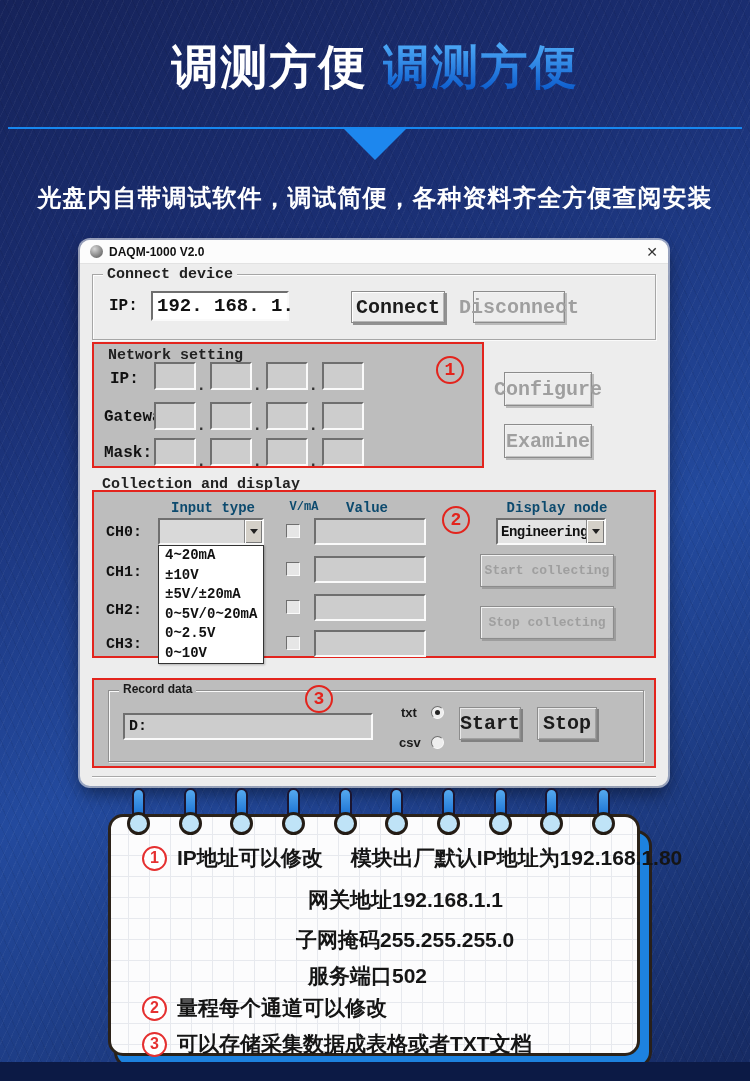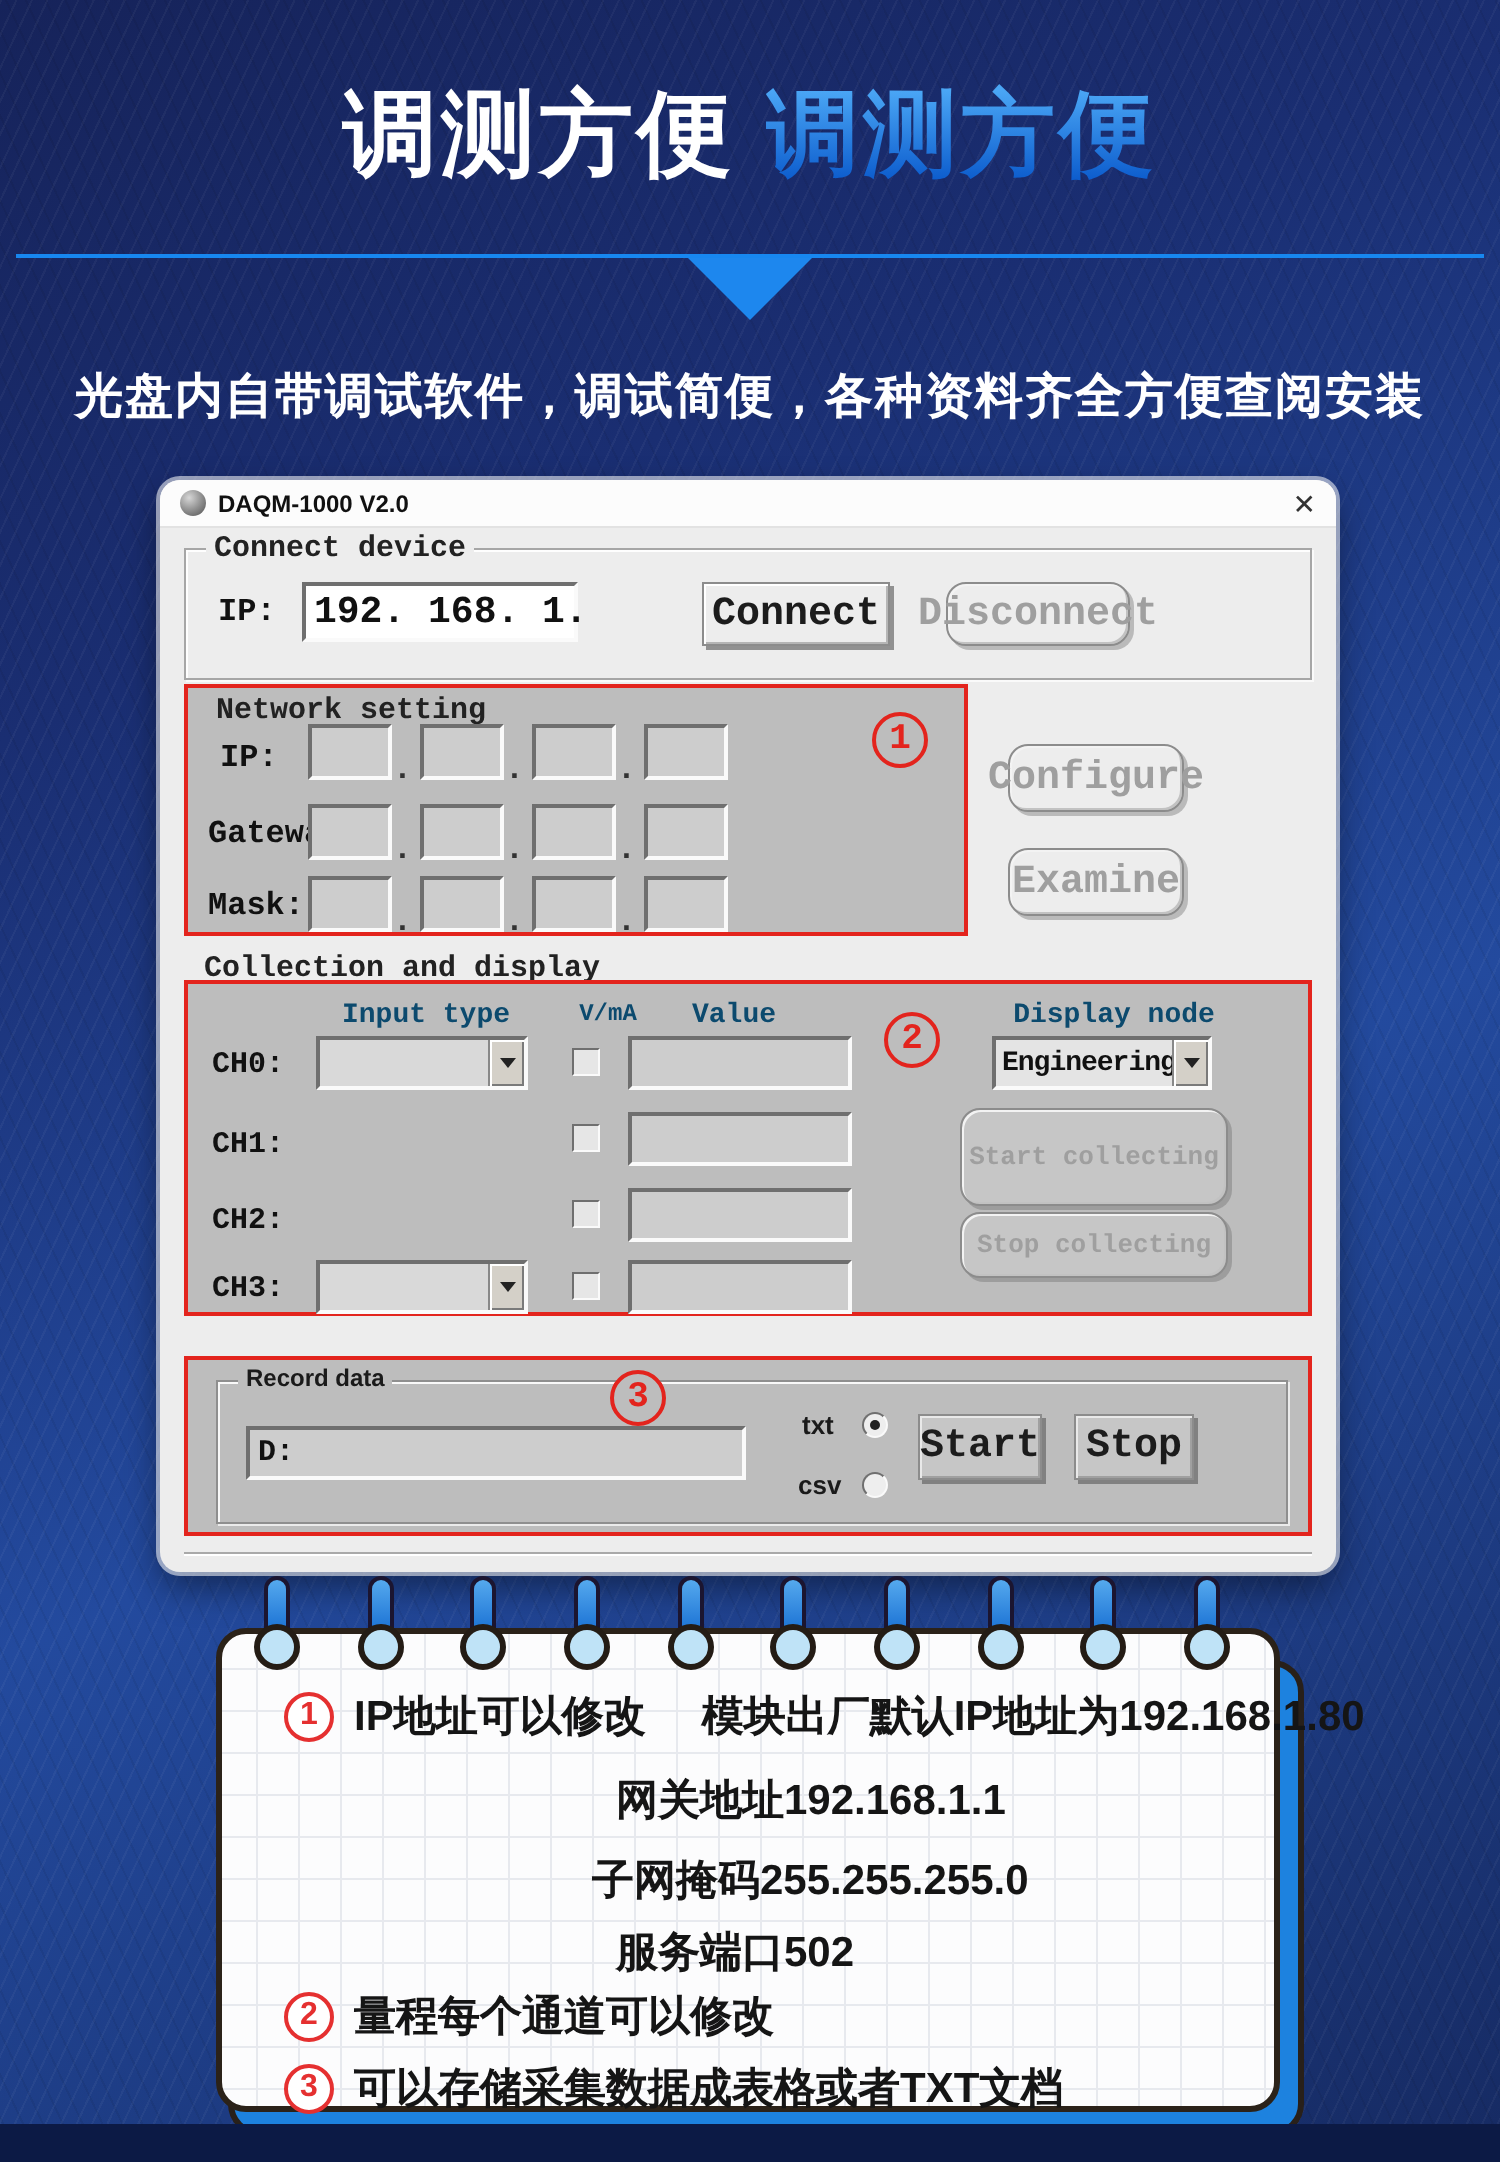--- a/index.html
+++ b/index.html
@@ -40,21 +40,21 @@
 
   .sunken{border-top:2px solid #6f6f6f;border-left:2px solid #6f6f6f;border-bottom:2px solid #fafafa;border-right:2px solid #fafafa;box-sizing:border-box;}
   .field-white{background:#fff;}
   .field-gray{background:#cdcdcd;}
 
   .btn3d{background:#ededed;border:1px solid #8c8c8c;box-sizing:border-box;text-align:center;
     box-shadow:inset 1px 1px 0 #fff,inset -1px -1px 0 #b5b5b5,2px 2px 0 rgba(70,70,70,.55);
     font-family:"Liberation Mono","DejaVu Sans Mono",monospace;font-size:20px;font-weight:700;color:#1c1c1c;
     display:flex;align-items:center;justify-content:center;}
   .btn3d.on-panel{background:#c6c6c6;box-shadow:inset 1px 1px 0 #e9e9e9,inset -1px -1px 0 #a0a0a0,2px 2px 0 rgba(70,70,70,.5);}
-  .btn3d.disabled{color:#9f9f9f;box-shadow:inset 1px 1px 0 #f3f3f3,inset -1px -1px 0 #c2c2c2,2px 2px 0 rgba(110,110,110,.4);border-radius:10px;}
+  .btn3d.disabled{color:#9f9f9f;box-shadow:inset 1px 1px 0 #f3f3f3,inset -1px -1px 0 #c2c2c2,2px 2px 0 rgba(110,110,110,.4);}
 
   .ip-input{font-family:"Liberation Mono","DejaVu Sans Mono",monospace;font-size:19px;font-weight:700;color:#111;
     padding:0 4px;outline:none;width:100%;height:100%;border:none;background:transparent;}
   .octet{position:absolute;width:42px;height:28px;background:#cdcdcd;}
   .dot{position:absolute;font-size:16px;font-weight:700;color:#333;}
 
   .badge{width:28px;height:28px;border:2px solid #e3241d;border-radius:50%;color:#e3241d;
     font-size:18px;font-weight:700;display:flex;align-items:center;justify-content:center;background:transparent;box-sizing:border-box;}
 
   .combo{background:#d9d9d9;display:flex;align-items:center;box-sizing:border-box;}
@@ -190,37 +190,45 @@
       <div class="abs sunken combo" style="left:402px;top:26px;width:110px;height:27px;background:#e4e4e4;">
         <span class="txt">Engineering</span>
         <span class="arrow-btn">
             <span class="arrow-glyph"></span>
           </span>
       </div>
 
       <span class="abs ch-label" style="left:12px;top:72px;">CH1:</span>
       <div class="abs checkbox" style="left:192px;top:70px;"></div>
       <div class="abs sunken field-gray" style="left:220px;top:64px;width:112px;height:27px;"></div>
-      <div class="abs btn3d on-panel disabled" style="left:386px;top:62px;width:134px;height:49px;font-size:13px;">Start collecting</div>
+      <div class="abs btn3d on-panel disabled" style="left:386px;top:62px;width:134px;height:33px;font-size:13px;">Start collecting</div>
 
       <span class="abs ch-label" style="left:12px;top:110px;">CH2:</span>
       <div class="abs checkbox" style="left:192px;top:108px;"></div>
       <div class="abs sunken field-gray" style="left:220px;top:102px;width:112px;height:27px;"></div>
       <div class="abs btn3d on-panel disabled" style="left:386px;top:114px;width:134px;height:33px;font-size:13px;">Stop collecting</div>
 
       <span class="abs ch-label" style="left:12px;top:144px;">CH3:</span>
       <div class="abs sunken combo" style="left:64px;top:138px;width:106px;height:27px;">
         <span class="txt"></span>
           <span class="arrow-btn">
             <span class="arrow-glyph"></span>
           </span>
       </div>
       <div class="abs checkbox" style="left:192px;top:144px;"></div>
       <div class="abs sunken field-gray" style="left:220px;top:138px;width:112px;height:27px;"></div>
 
+      <div class="abs droplist" style="left:64px;top:53px;width:104px;">
+        <div class="opt">4~20mA</div>
+        <div class="opt">±10V</div>
+        <div class="opt">±5V/±20mA</div>
+        <div class="opt">0~5V/0~20mA</div>
+        <div class="opt">0~2.5V</div>
+        <div class="opt">0~10V</div>
+      </div>
     </div>
 
     <div class="abs redbox" style="left:12px;top:438px;width:564px;height:90px;">
       <div class="abs groupbox" style="left:14px;top:10px;width:534px;height:70px;border-color:#8f8f8f;">
         <span class="grouplabel small-lbl" style="background:#bdbdbd;font-family:'Liberation Sans',sans-serif;font-size:12px;">Record data</span>
         <div class="abs badge mono" style="left:196px;top:-6px;background:#bdbdbd;">3</div>
 
         <div class="abs sunken field-gray" style="left:14px;top:22px;width:250px;height:27px;">
           <input class="ip-input" style="font-size: 15px;" value="D:">
         </div>

